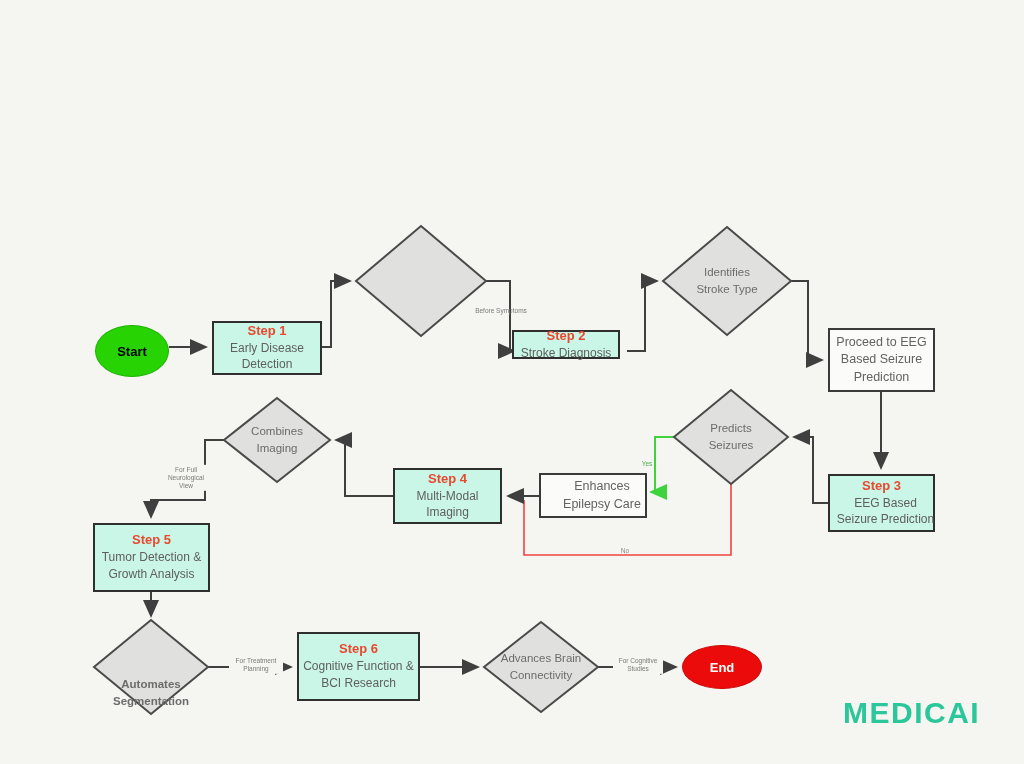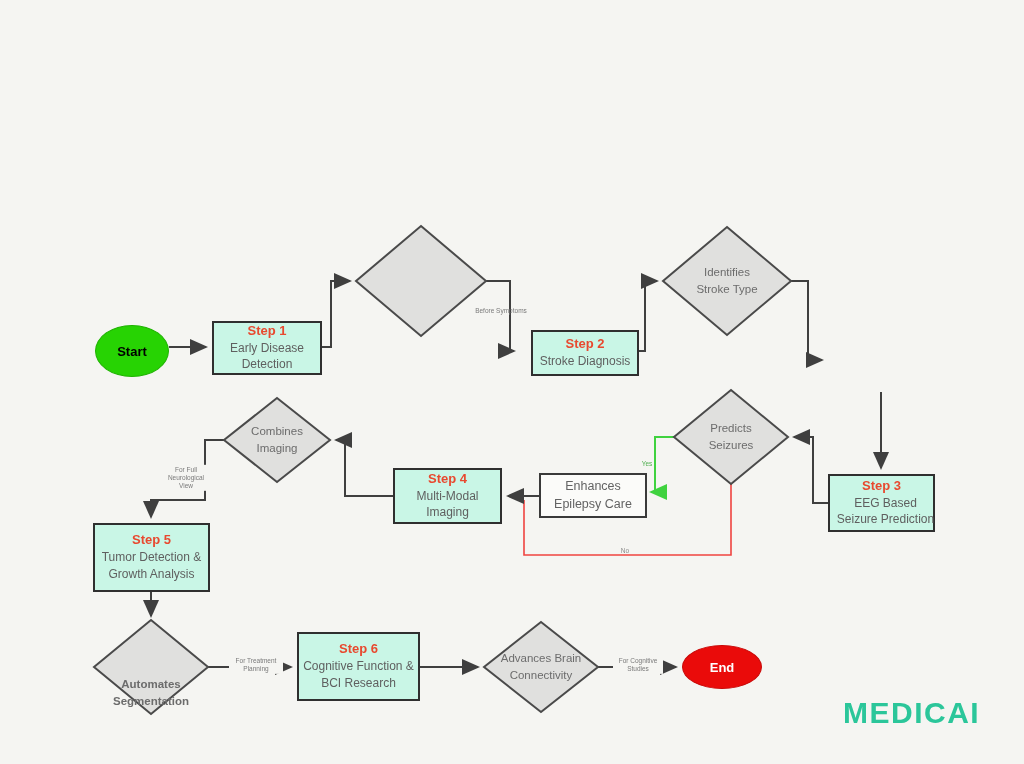--- a/index.html
+++ b/index.html
@@ -103,42 +103,45 @@
     <span>Start</span>
   </div>
   <div class="terminal end" style="left:682px;top:645px;width:80px;height:44px;">
     <span>End</span>
   </div>
 
   <div class="node-rect mint" style="left:212px;top:321px;width:110px;height:54px;">
     <div class="step-title">Step 1</div>
     <div class="step-body" style="width:100px;">Early Disease Detection</div>
   </div>
-  <div class="node-rect mint" style="left:531px;top:330px;width:108px;height:46px;">
+  <div class="node-rect mint" style="left:512px;top:330px;width:108px;height:29px;">
     <div class="step-title">Step 2</div>
     <div class="step-body">Stroke Diagnosis</div>
   </div>
   <div class="node-rect mint" style="left:828px;top:474px;width:107px;height:58px;">
     <div class="step-title">Step 3</div>
     <div class="step-body" style="width:104px;padding-left:8px;">EEG Based Seizure Prediction</div>
   </div>
   <div class="node-rect mint" style="left:393px;top:468px;width:109px;height:56px;">
     <div class="step-title">Step 4</div>
     <div class="step-body" style="width:90px;">Multi-Modal Imaging</div>
   </div>
   <div class="node-rect mint" style="left:93px;top:523px;width:117px;height:69px;">
     <div class="step-title">Step 5</div>
     <div class="step-body" style="width:108px;">Tumor Detection &amp; Growth Analysis</div>
   </div>
   <div class="node-rect mint" style="left:297px;top:632px;width:123px;height:69px;">
     <div class="step-title">Step 6</div>
     <div class="step-body" style="width:114px;">Cognitive Function &amp; BCI Research</div>
   </div>
 
-  <div class="node-rect plain" style="left:539px;top:473px;width:108px;height:45px;">
+  <div class="node-rect plain" style="left:828px;top:328px;width:107px;height:64px;">
+    <div class="step-body" style="width:96px;">Proceed to EEG Based Seizure Prediction</div>
+  </div>
+  <div class="node-rect plain" style="left:539px;top:473px;width:108px;height:45px;align-items:flex-end;">
     <div class="step-body" style="width:86px;">Enhances Epilepsy Care</div>
   </div>
 
   <div class="dlabel" style="left:727px;top:281px;width:80px;">Identifies Stroke Type</div>
   <div class="dlabel" style="left:731px;top:437px;width:62px;">Predicts Seizures</div>
   <div class="dlabel" style="left:277px;top:440px;width:66px;">Combines Imaging</div>
   <div class="dlabel" style="left:151px;top:693px;width:88px;font-weight:bold;">Automates Segmentation</div>
   <div class="dlabel" style="left:541px;top:667px;width:92px;">Advances Brain Connectivity</div>
 
   <div class="elabel" style="left:501px;top:311px;white-space:nowrap;">Before Symptoms</div>

